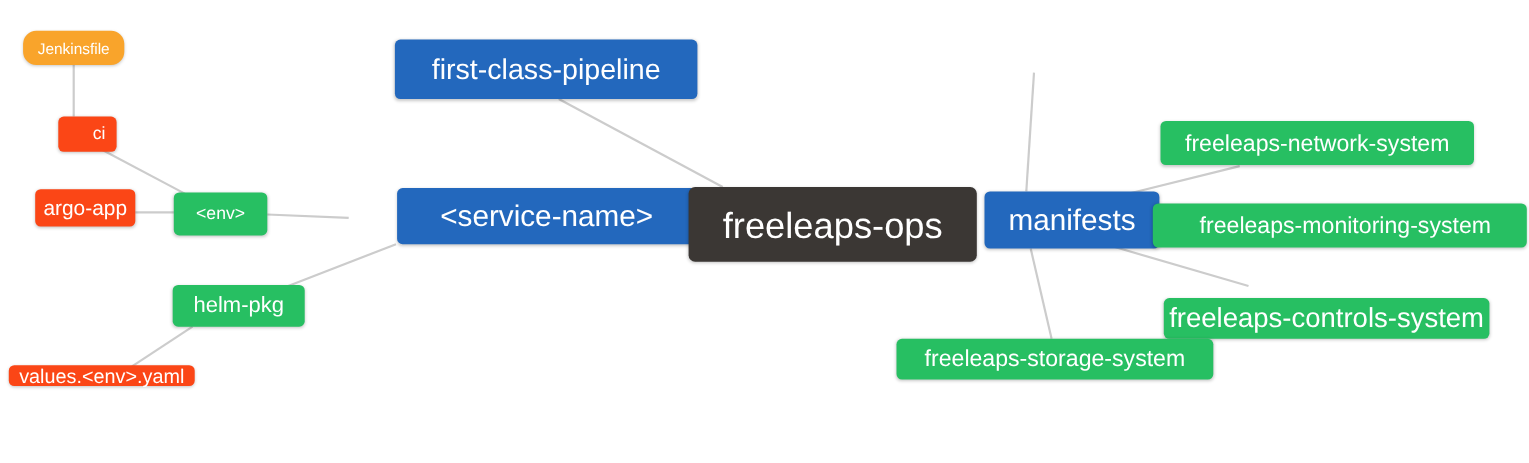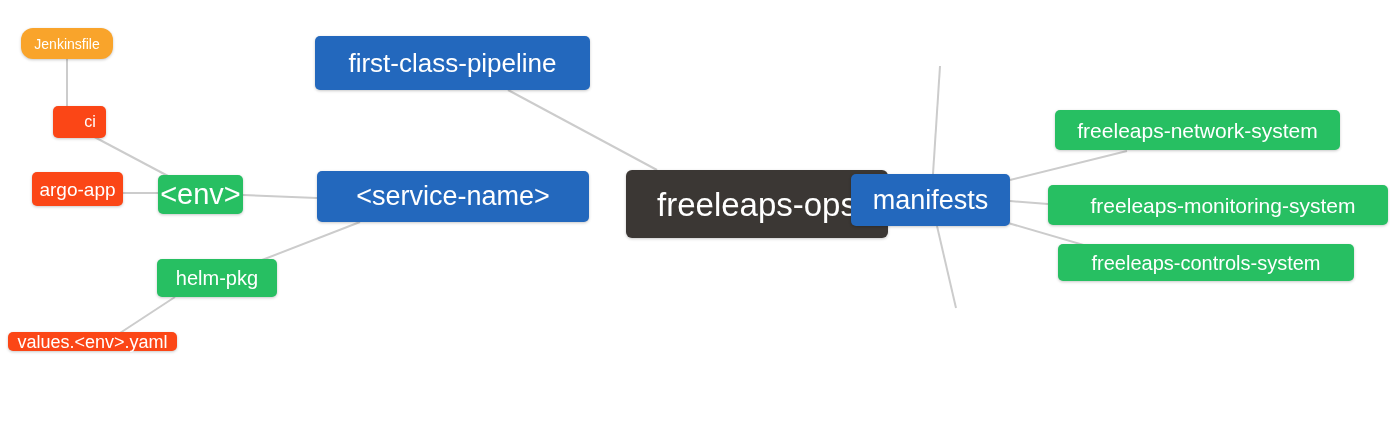--- a/index.html
+++ b/index.html
@@ -33,21 +33,21 @@
     justify-content:center;
     color:var(--c-text,#fff);
     border-radius:5px;
     box-shadow:0 1px 3px rgba(0,0,0,.22);
     white-space:nowrap;
     cursor:pointer;
     line-height:1;
     user-select:none;
   }
   .lvl-root {background:var(--c-root,#3b3734);border-radius:6px;margin-left:43px;}
-  .lvl-level1{background:var(--c-level1,#2368bd);}
+  .lvl-level1{background:var(--c-level1,#2368bd);margin-left:44px;}
   .lvl-level2{background:var(--c-level2,#27bf62);}
   .lvl-level3{background:var(--c-level3,#fb4616);}
   .lvl-level4{background:var(--c-level4,#f9a42b);}
 </style>
 </head>
 <body>
 
 <div class="canvas">
 
   <svg class="edges" viewBox="0 0 1390 421" xmlns="http://www.w3.org/2000/svg">
@@ -63,24 +63,25 @@
     <line x1="933" y1="174" x2="940" y2="66"></line>
     <line x1="1010" y1="180" x2="1127" y2="151"></line>
     <line x1="1010" y1="201" x2="1048" y2="204"></line>
     <line x1="1008" y1="223" x2="1135" y2="260"></line>
     <line x1="937" y1="226" x2="956" y2="308"></line>
   </svg>
 
   <div class="node lvl-level4" style="left:21px;  top:28px;  width:92px;  height:31px; font-size:14px;border-radius:12px;">Jenkinsfile</div>
   <div class="node lvl-level3" style="left:53px;  top:106px; width:32px;  height:32px; font-size:16px;padding-left:21px;">ci</div>
   <div class="node lvl-level3" style="left:32px;  top:172px; width:91px;  height:34px; font-size:19px;">argo-app</div>
-  <div class="node lvl-level2" style="left:158px; top:175px; width:85px;  height:39px; font-size:29px;">&lt;env&gt;</div>
+  <div class="node lvl-level2" style="left:158px; top:175px; width:85px;  height:39px; font-size:16px;">&lt;env&gt;</div>
   <div class="node lvl-level1" style="left:315px; top:36px;  width:275px; height:54px; font-size:26px;">first-class-pipeline</div>
   <div class="node lvl-level1" style="left:317px; top:171px; width:272px; height:51px; font-size:27px;">&lt;service-name&gt;</div>
   <div class="node lvl-root" style="left:583px; top:170px; width:262px; height:68px; font-size:33px;">freeleaps-ops</div>
   <div class="node lvl-level1" style="left:851px; top:174px; width:159px; height:52px; font-size:27px;">manifests</div>
   <div class="node lvl-level2" style="left:157px; top:259px; width:120px; height:38px; font-size:20px;">helm-pkg</div>
   <div class="node lvl-level3" style="left:8px;   top:332px; width:169px; height:19px; font-size:18px;">values.&lt;env&gt;.yaml</div>
   <div class="node lvl-level2" style="left:1055px;top:110px; width:285px; height:40px; font-size:21px;">freeleaps-network-system</div>
   <div class="node lvl-level2" style="left:1048px;top:185px; width:330px; height:40px; font-size:21px;padding-left:10px;">freeleaps-monitoring-system</div>
-  <div class="node lvl-level2" style="left:1058px;top:244px; width:296px; height:37px; font-size:20px;">freeleaps-controls-system</div>
+  <div class="node lvl-level2" style="left:1058px;top:271px; width:296px; height:37px; font-size:25px;">freeleaps-controls-system</div>
+  <div class="node lvl-level2" style="left:815px; top:308px; width:288px; height:37px; font-size:21px;">freeleaps-storage-system</div>
 
 </div>
 
 </body></html>

